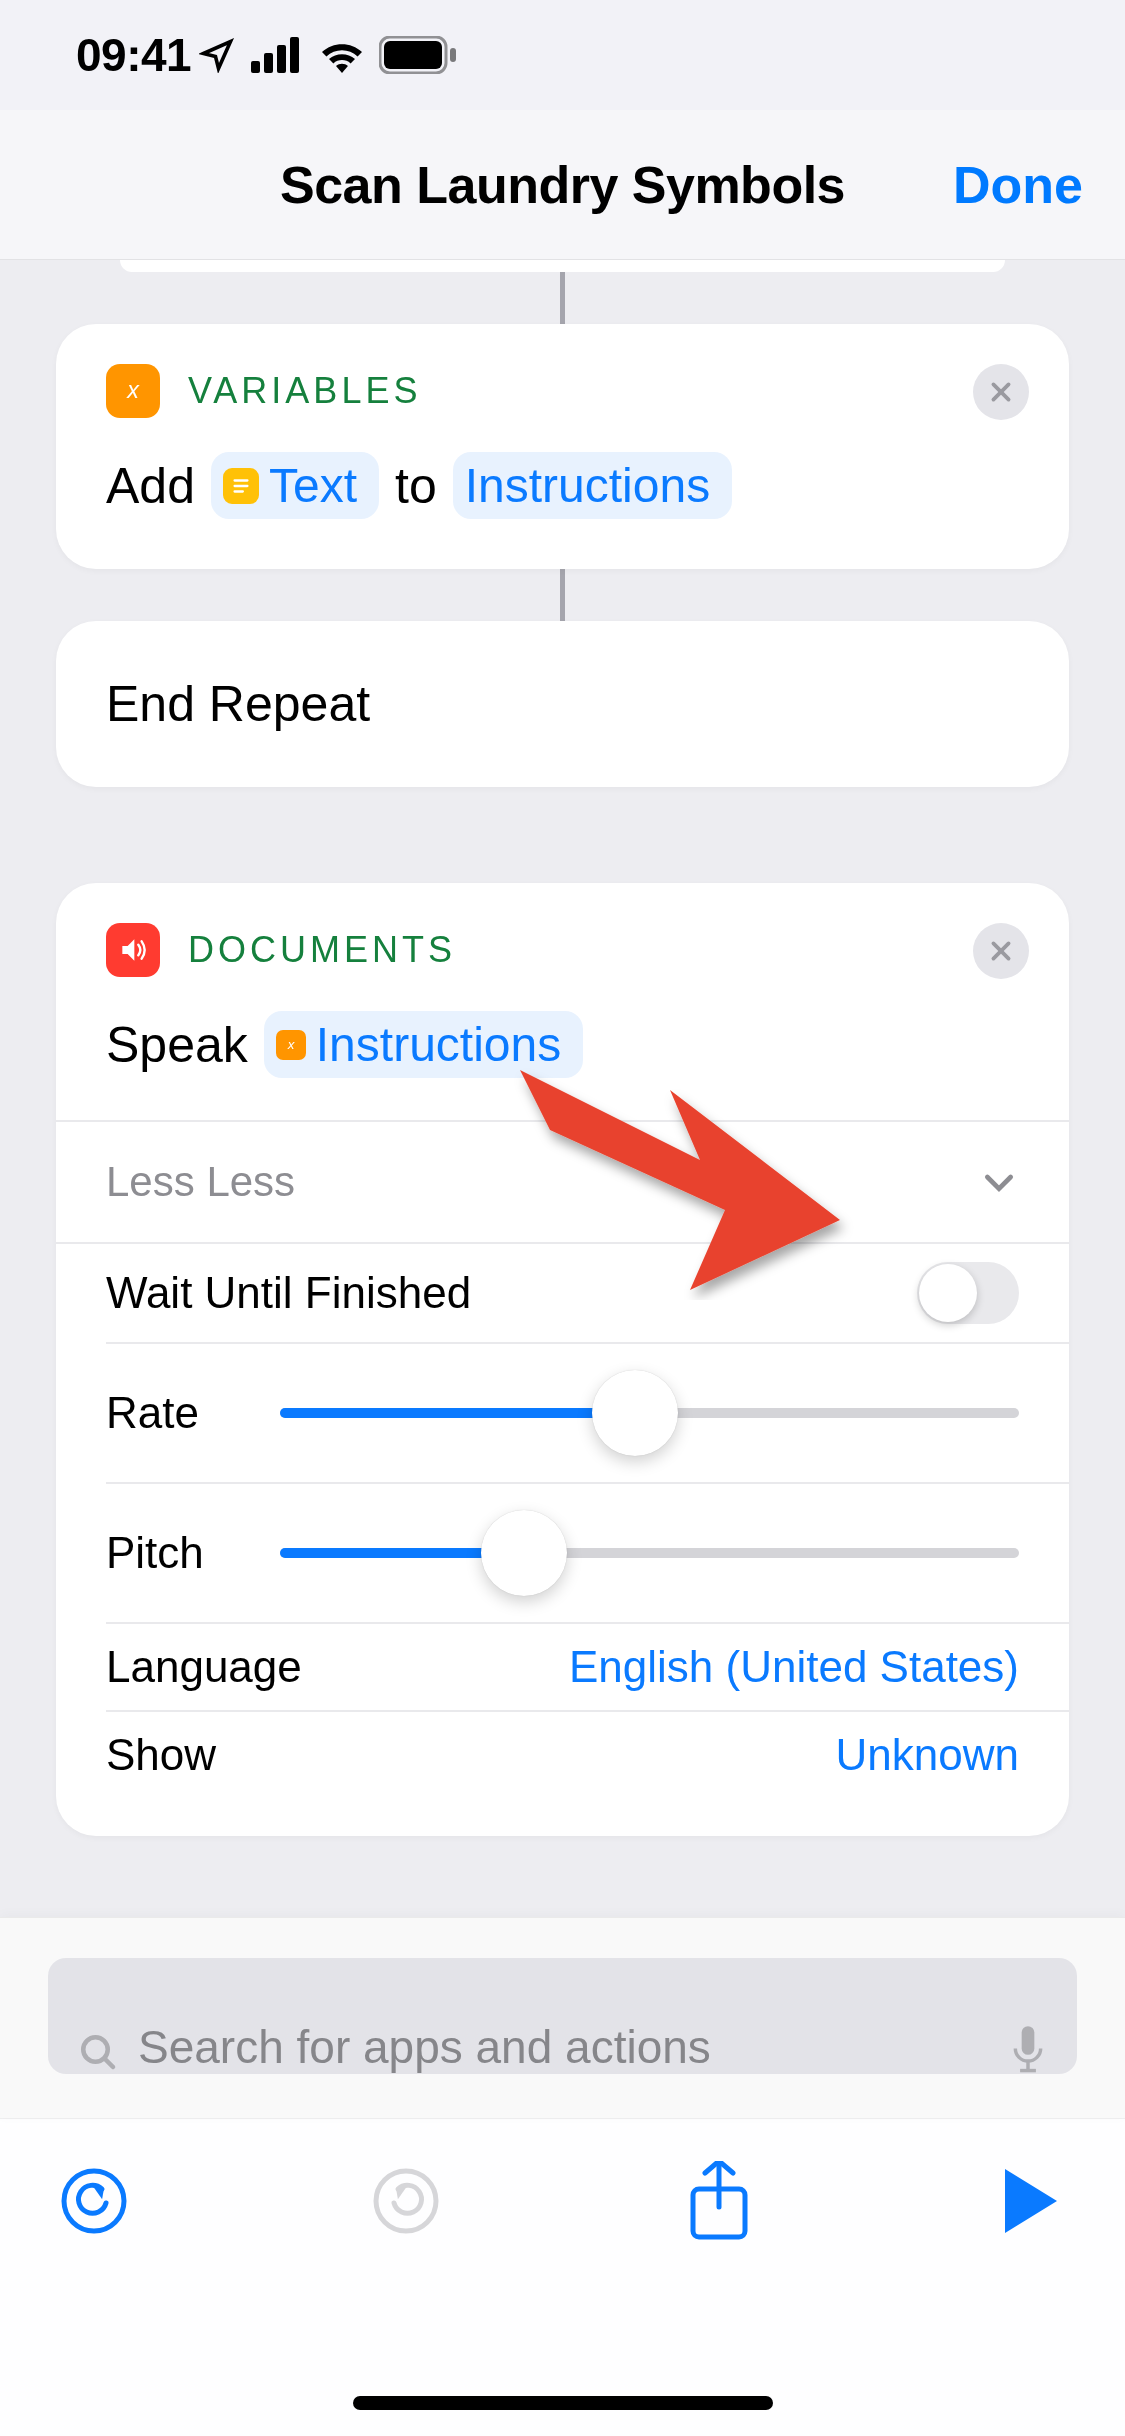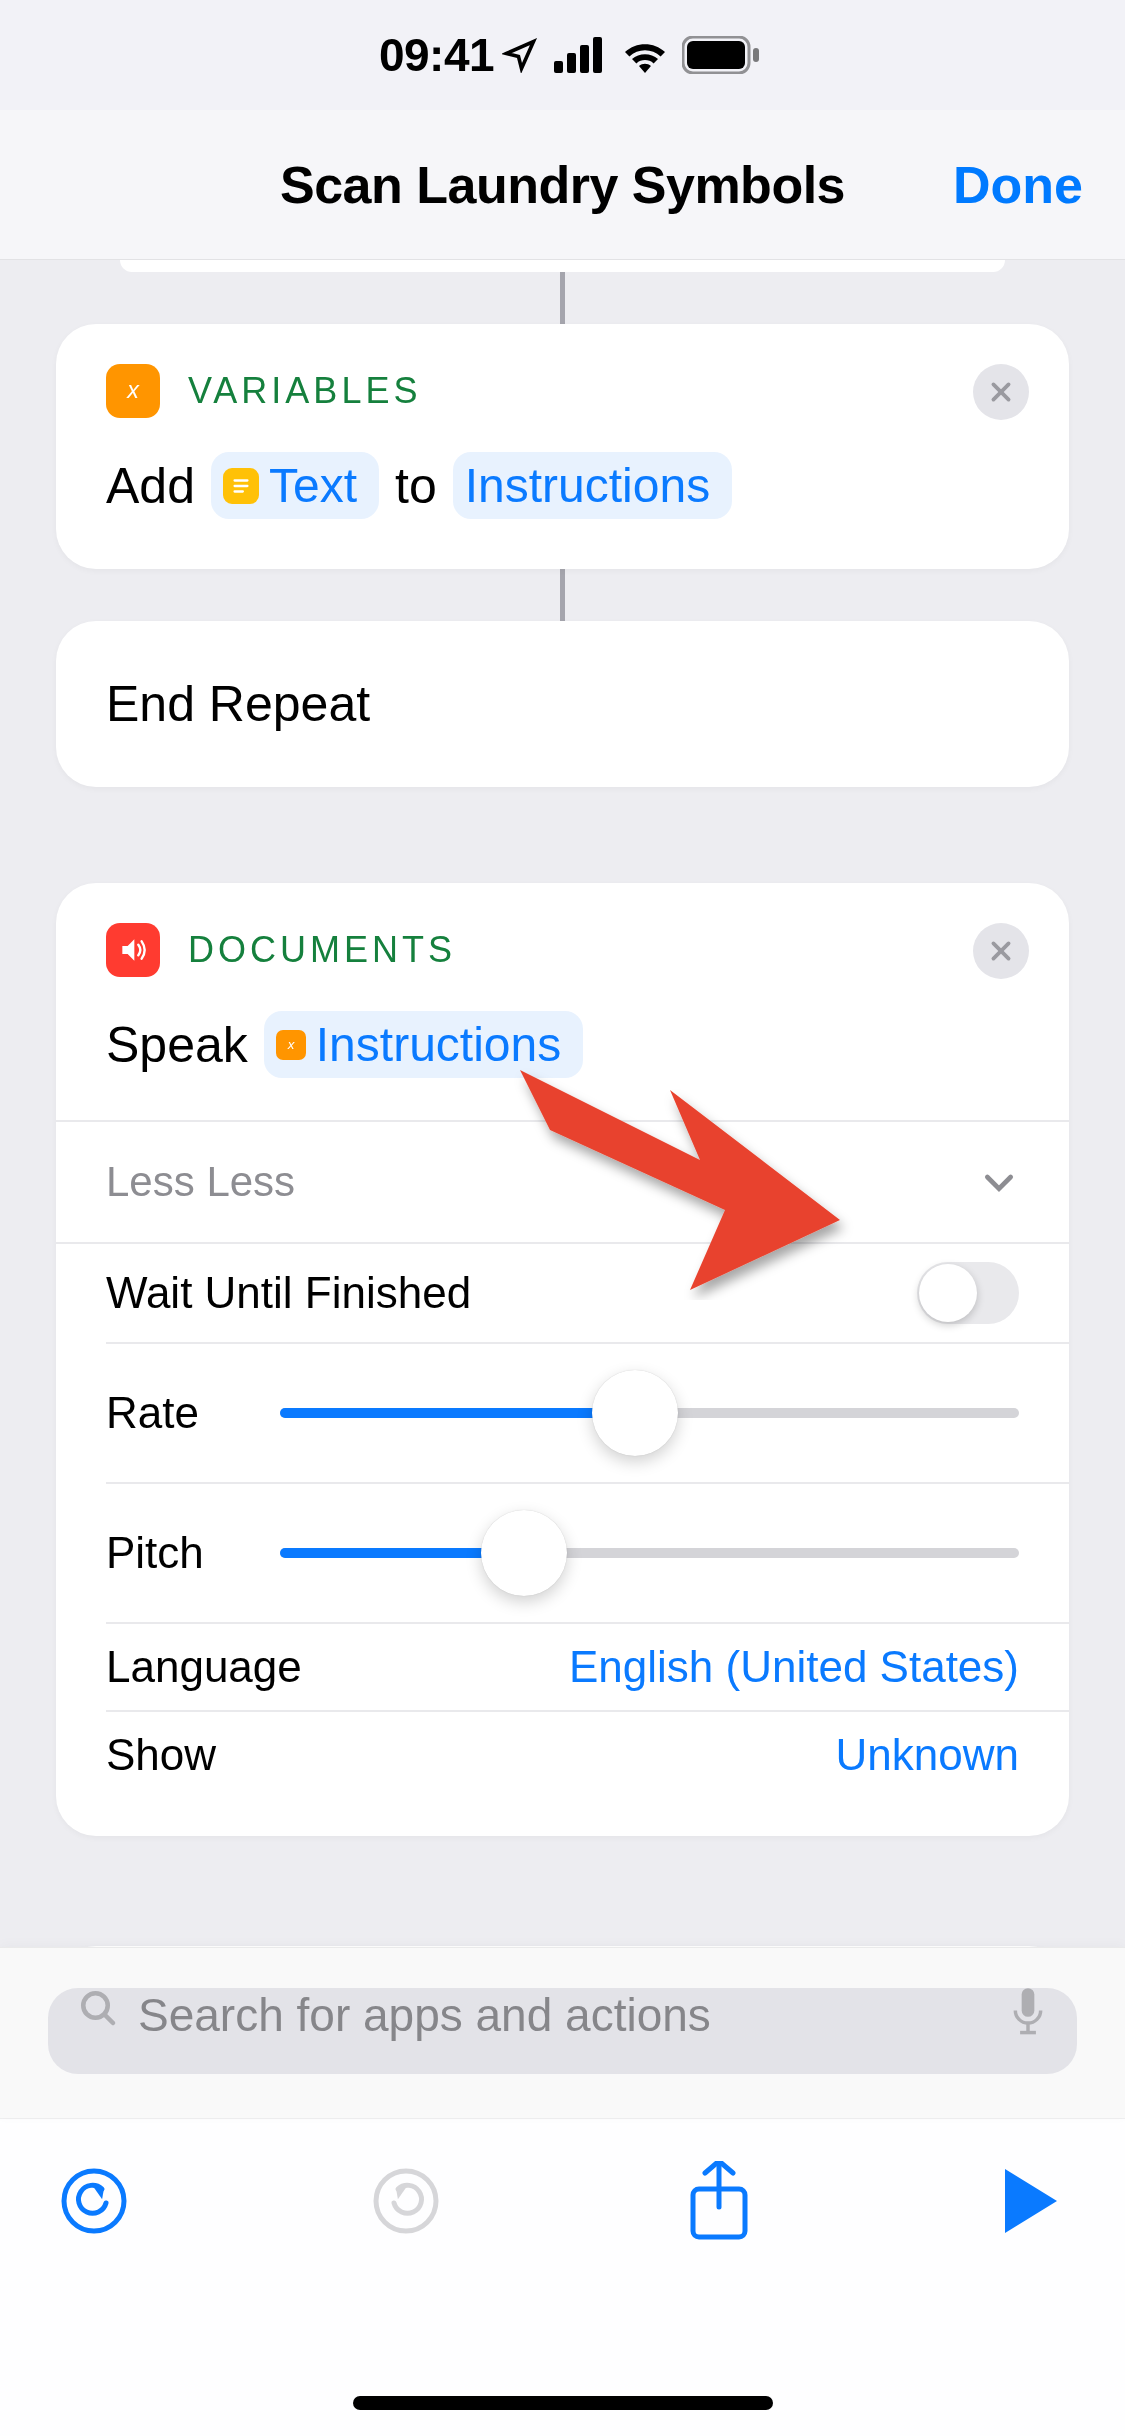--- a/index.html
+++ b/index.html
@@ -1,20 +1,20 @@
 <!DOCTYPE html>
 <html><head>
 <meta charset="utf-8">
 <style>
 * { margin: 0; padding: 0; box-sizing: border-box; font-family: -apple-system, BlinkMacSystemFont, 'SF Pro Text', 'Helvetica Neue', sans-serif; -webkit-font-smoothing: antialiased; }
 html, body { width: 1125px; height: 2436px; }
 body { background: #f2f2f7; position: relative; overflow: hidden; }
 
 
-.status-bar { position: absolute; top: 0; left: 8px; right: 0; height: 110px; display: flex; align-items: center; justify-content: center; padding: 0 54px 0 60px; z-index: 100; gap: 16px; }
+.status-bar { position: absolute; top: 0; left: 16px; right: 0; height: 110px; display: flex; align-items: center; justify-content: flex-start; padding: 0 54px 0 60px; z-index: 100; gap: 16px; }
 .status-time { font-size: 46px; font-weight: 600; letter-spacing: -0.5px; display: flex; align-items: center; gap: 8px; }
 .status-right { display: flex; align-items: center; gap: 12px; }
 
 
 .header { position: absolute; top: 110px; left: 0; right: 0; height: 150px; display: flex; align-items: center; justify-content: center; background: #f6f6f9; border-bottom: 1px solid rgba(0,0,0,0.08); z-index: 50; }
 .header-title { font-size: 52px; font-weight: 700; letter-spacing: -0.5px; }
 .header-done { position: absolute; right: 42px; font-size: 52px; font-weight: 600; color: #007aff; }
 
 
 .content { position: absolute; top: 260px; left: 0; right: 0; bottom: 0; background: #ededf1; }
@@ -79,21 +79,21 @@
 
 .card-docs { margin-top: 110px; padding: 40px 50px 24px; border-bottom-left-radius:0; border-bottom-right-radius:0; position:relative; }
 .app-icon-gray { width: 54px; height: 54px; border-radius: 14px; background: #8e8e93; display: flex; align-items: center; justify-content: center; }
 .app-icon-gray svg { width:36px; height:36px; }
 
 
 .arrow-annotation { position: absolute; z-index: 200; pointer-events:none; }
 
 
 .sheet { position: absolute; left: 0; right: 0; bottom: 318px; background: #f9f9f9; border-top: 1px solid rgba(0,0,0,0.06); padding: 40px 48px 44px; z-index: 300; box-shadow: 0 -2px 12px rgba(0,0,0,0.03); }
-.search { width: 100%; height: 86px; background: #e3e3e8; border-radius: 30px; display: flex; align-items: flex-start; padding: 0 30px; gap: 18px; }
+.search { width: 100%; height: 116px; background: #e3e3e8; border-radius: 18px; display: flex; align-items: flex-end; padding: 0 30px; gap: 18px; }
 .search-icon { width: 42px; height: 42px; opacity: 0.5; }
 .search-text { flex: 1; font-size: 46px; color: #86868a; }
 .mic-icon { width: 38px; height: 48px; opacity: 0.5; }
 
 
 .toolbar { position: absolute; left: 0; right: 0; bottom: 0; height: 318px; background: #fefeff; border-top: 1px solid rgba(0,0,0,0.06); padding: 46px 58px 0; display: flex; justify-content: space-between; align-items: flex-start; z-index: 250; }
 .tool-btn { width: 72px; height: 72px; display:flex; align-items:center; justify-content:center; }
 
 
 .home-indicator { position: absolute; bottom: 26px; left: 50%; transform: translateX(-50%); width: 420px; height: 14px; background: #000; border-radius: 7px; z-index: 400; }

